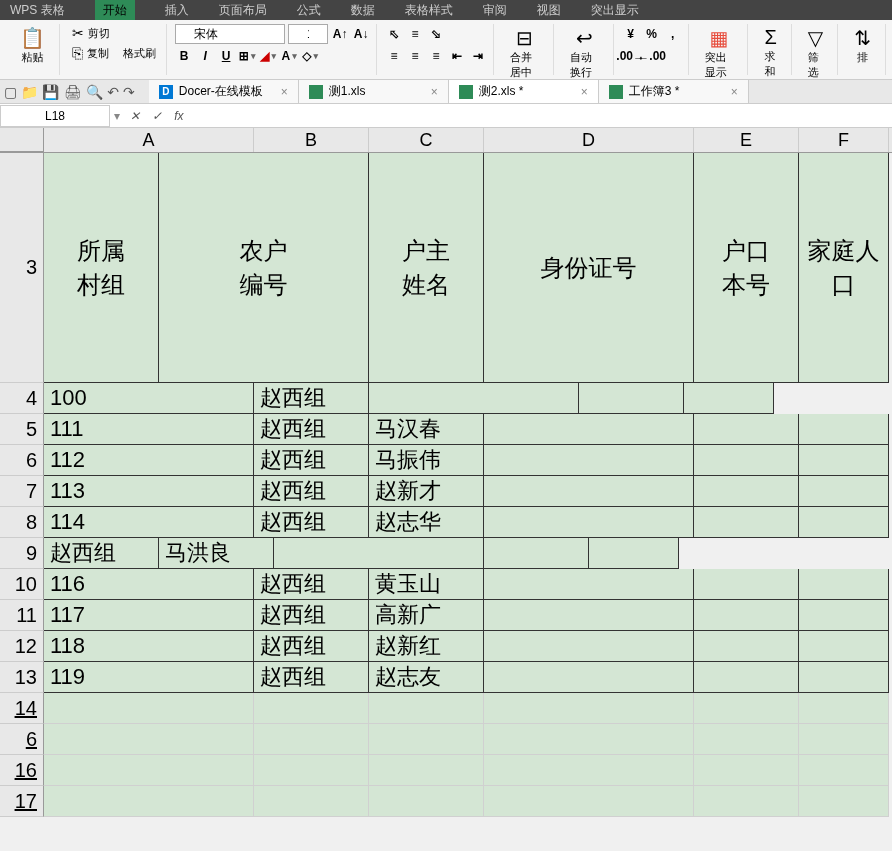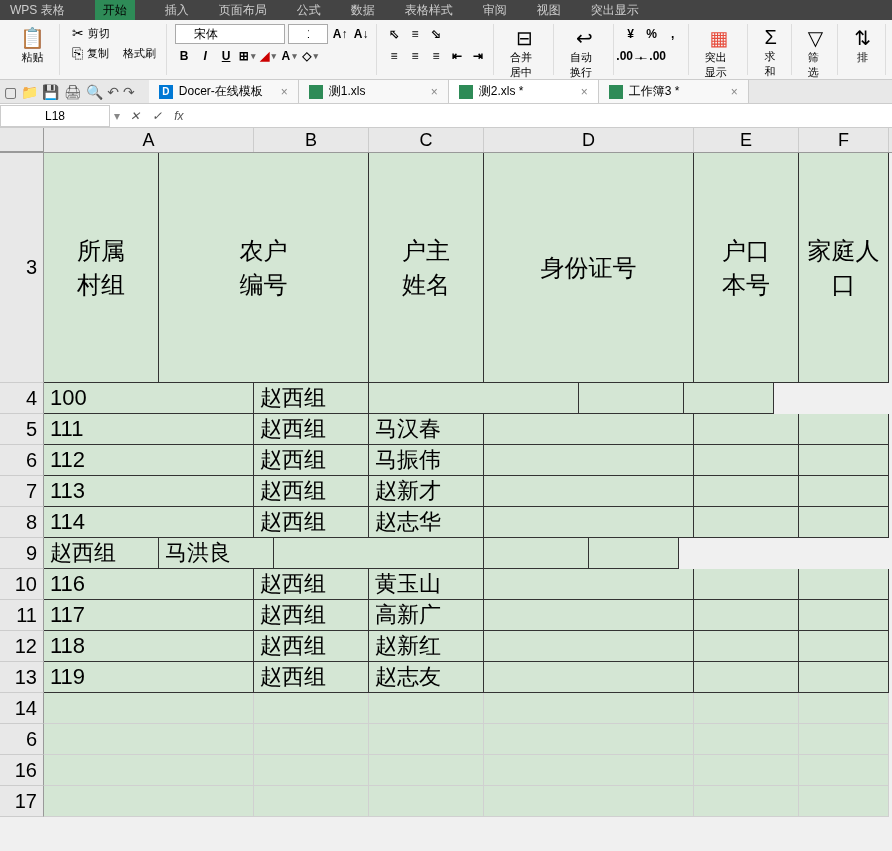--- a/index.html
+++ b/index.html
@@ -213,21 +213,21 @@
       border-bottom: 1px solid #d0d0d0;
     }
     .col-A { width: 210px; }
     .col-B { width: 115px; }
     .col-C { width: 115px; }
     .col-D { width: 210px; }
     .col-E { width: 105px; }
     .col-F { width: 90px; }
     .row-3 { height: 230px; }
     .row-data { height: 31px; }
-    .row-empty { height: 31px; }
+    .row-empty { height: 31px; text-decoration: underline; }
     .dropdown-arrow { font-size: 9px; margin-left: 2px; color: #666; }
   </style>
 </head>
 <body>
 
 <div class="menu-bar">
   <span>WPS 表格</span>
   <span class="active-tab">开始</span>
   <span>插入</span>
   <span>页面布局</span>

